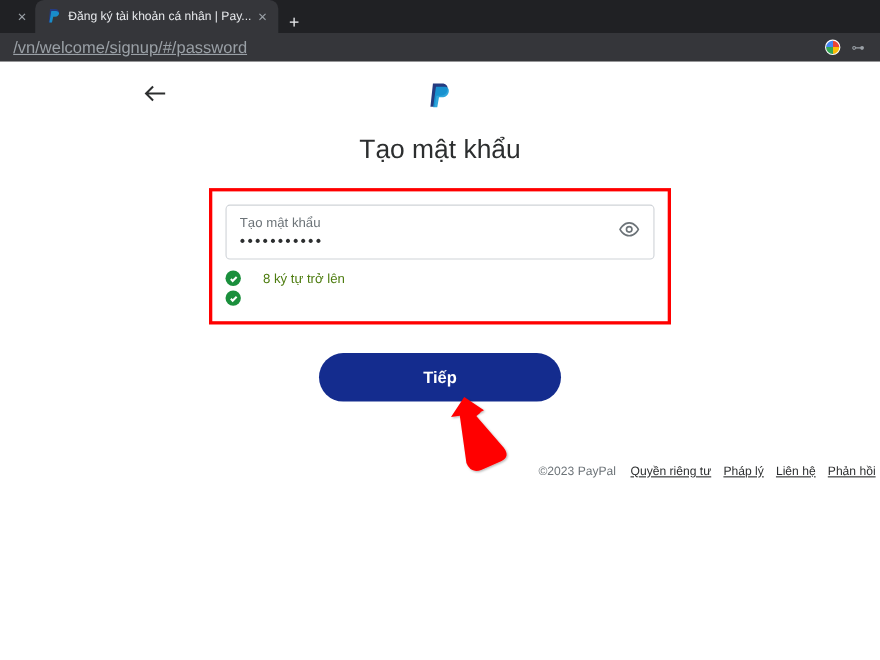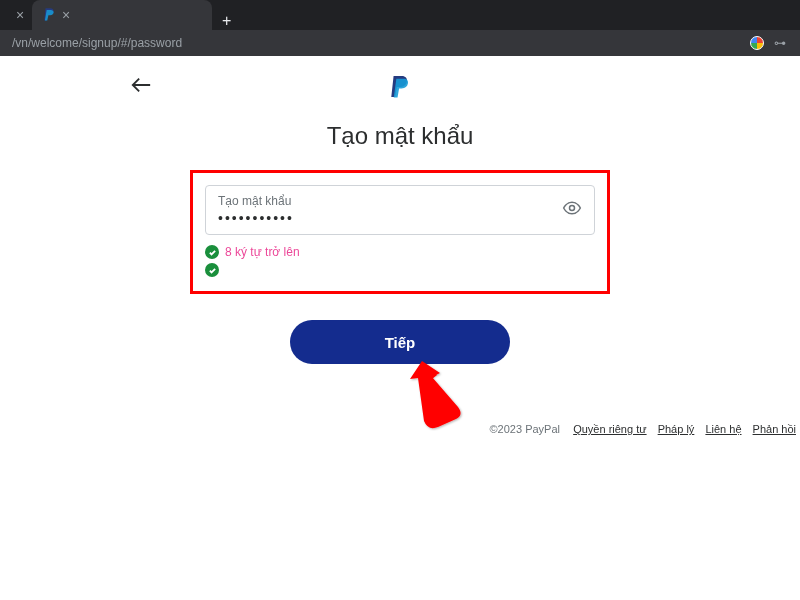--- a/index.html
+++ b/index.html
@@ -8,21 +8,21 @@
     .browser-chrome { background: #202124; height: 56px; }
     .tab-strip { display: flex; align-items: flex-end; height: 30px; padding-left: 8px; }
     .tab-prev { width: 24px; height: 30px; display: flex; align-items: center; justify-content: center; }
     .tab { background: #35363a; height: 30px; display: flex; align-items: center; padding: 0 10px; border-radius: 8px 8px 0 0; gap: 6px; min-width: 180px; }
     .tab-favicon { width: 14px; height: 14px; display: flex; align-items: center; justify-content: center; }
     .tab-title { color: #e8eaed; font-size: 11px; white-space: nowrap; overflow: hidden; flex: 1; }
     .tab-close { color: #9aa0a6; font-size: 14px; }
     .new-tab { color: #e8eaed; font-size: 16px; padding: 0 10px; }
     
     .addr-bar { background: #35363a; height: 26px; display: flex; align-items: center; padding: 0 8px; }
-    .url-area { flex: 1; color: #9aa0a6; font-size: 12px; padding-left: 4px; }
+    .url-area { flex: 1; color: #9aa0a6; font-size: 15px; padding-left: 4px; text-decoration: underline; }
     .addr-icons { display: flex; gap: 10px; align-items: center; padding-right: 6px; }
     .addr-icon-g { width: 14px; height: 14px; border-radius: 50%; background: conic-gradient(#ea4335 0 90deg, #fbbc05 90deg 180deg, #34a853 180deg 270deg, #4285f4 270deg); border: 1px solid #fff; }
     .addr-icon-key { color: #9aa0a6; font-size: 12px; }
     
     .page { position: relative; height: 403px; background: #fff; }
     
     .topbar { position: relative; padding-top: 18px; }
     .back-arrow { position: absolute; left: 130px; top: 20px; cursor: pointer; }
     .back-arrow svg { width: 22px; height: 18px; stroke: #2c2e2f; }
     
@@ -34,21 +34,21 @@
     
     .form-box { width: 420px; margin: 20px auto 0; border: 3px solid #ff0000; padding: 12px 12px 10px; }
     
     .pw-field { border: 1px solid #cfd3d8; border-radius: 4px; padding: 8px 12px; position: relative; }
     .pw-label { font-size: 12px; color: #6c7378; }
     .pw-value { font-size: 14px; color: #2c2e2f; letter-spacing: 2px; margin-top: 2px; }
     .eye-icon { position: absolute; right: 12px; top: 50%; transform: translateY(-50%); cursor: pointer; }
     .eye-icon svg { width: 20px; height: 20px; stroke: #6c7378; fill: none; }
     
     .reqs { margin-top: 10px; }
-    .req { display: flex; align-items: center; gap: 6px; font-size: 12px; color: #ec4899; margin-bottom: 4px; }
+    .req { display: flex; align-items: center; gap: 20px; font-size: 12px; color: #4d7c0f; margin-bottom: 4px; }
     .check { width: 14px; height: 14px; border-radius: 50%; background: #1a8f3c; display: flex; align-items: center; justify-content: center; flex-shrink: 0; }
     .check svg { width: 9px; height: 9px; stroke: #fff; stroke-width: 2.5; fill: none; }
     
     .next-btn { display: block; margin: 26px auto 0; background: #142c8e; color: #fff; border: none; border-radius: 24px; width: 220px; height: 44px; font-size: 15px; font-weight: 600; cursor: pointer; text-align: center; }
     
     .arrow-cursor { position: absolute; left: 410px; top: 305px; pointer-events: none; }
     .arrow-cursor svg { width: 55px; height: 70px; }
     
     .footer { position: absolute; bottom: 24px; width: 100%; text-align: right; font-size: 11px; color: #6c7378; }
     .footer a { color: #2c2e2f; text-decoration: underline; margin: 0 4px; }
@@ -61,20 +61,21 @@
     <div class="tab-prev">
       <span style="color:#9aa0a6;font-size:14px;">×</span>
     </div>
     <div class="tab">
       <span class="tab-favicon">
         <svg viewBox="0 0 24 28">
             <path d="M6 2h8c4 0 6 2 6 5s-2 6-7 6h-3l-2 10H4L6 2z" fill="#253b80"></path>
             <path d="M8 5h7c3 0 5 2 5 4s-2 5-6 5h-3l-2 9H5L8 5z" fill="#179bd7" opacity="0.85"></path>
           </svg>
       </span>
+      <span class="tab-title">Đăng ký tài khoản cá nhân | Pay...</span>
       <span class="tab-close">×</span>
     </div>
     <div class="new-tab">+</div>
   </div>
   <div class="addr-bar">
     <div class="url-area">/vn/welcome/signup/#/password</div>
     <div class="addr-icons">
       <div class="addr-icon-g"></div>
       <div class="addr-icon-key">⊶</div>
     </div>

